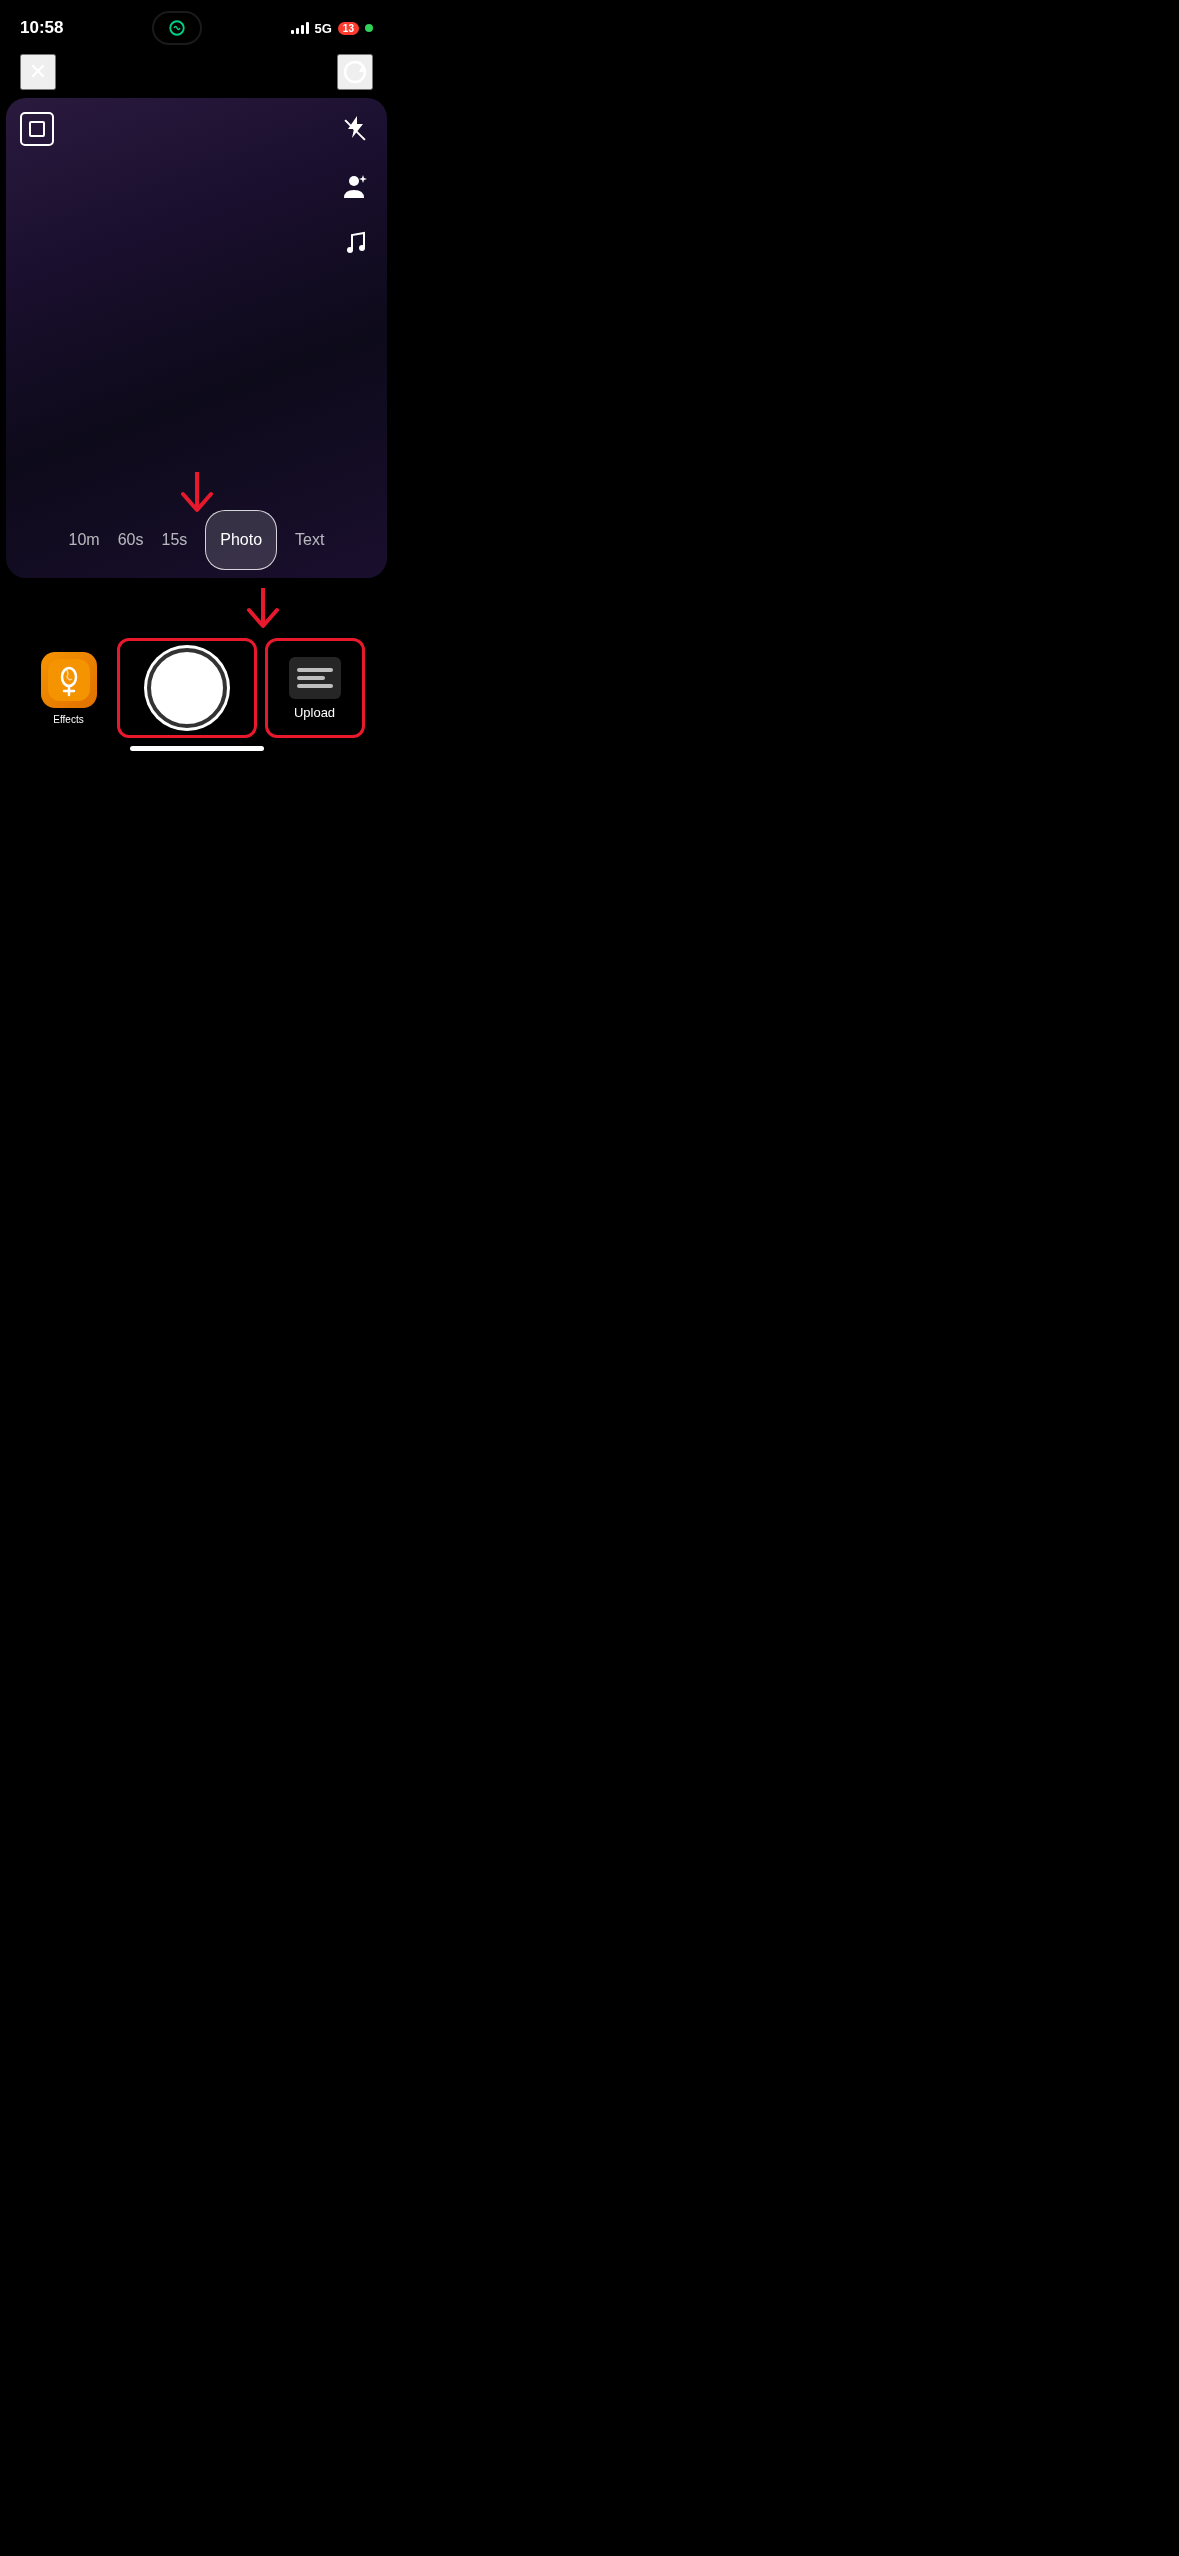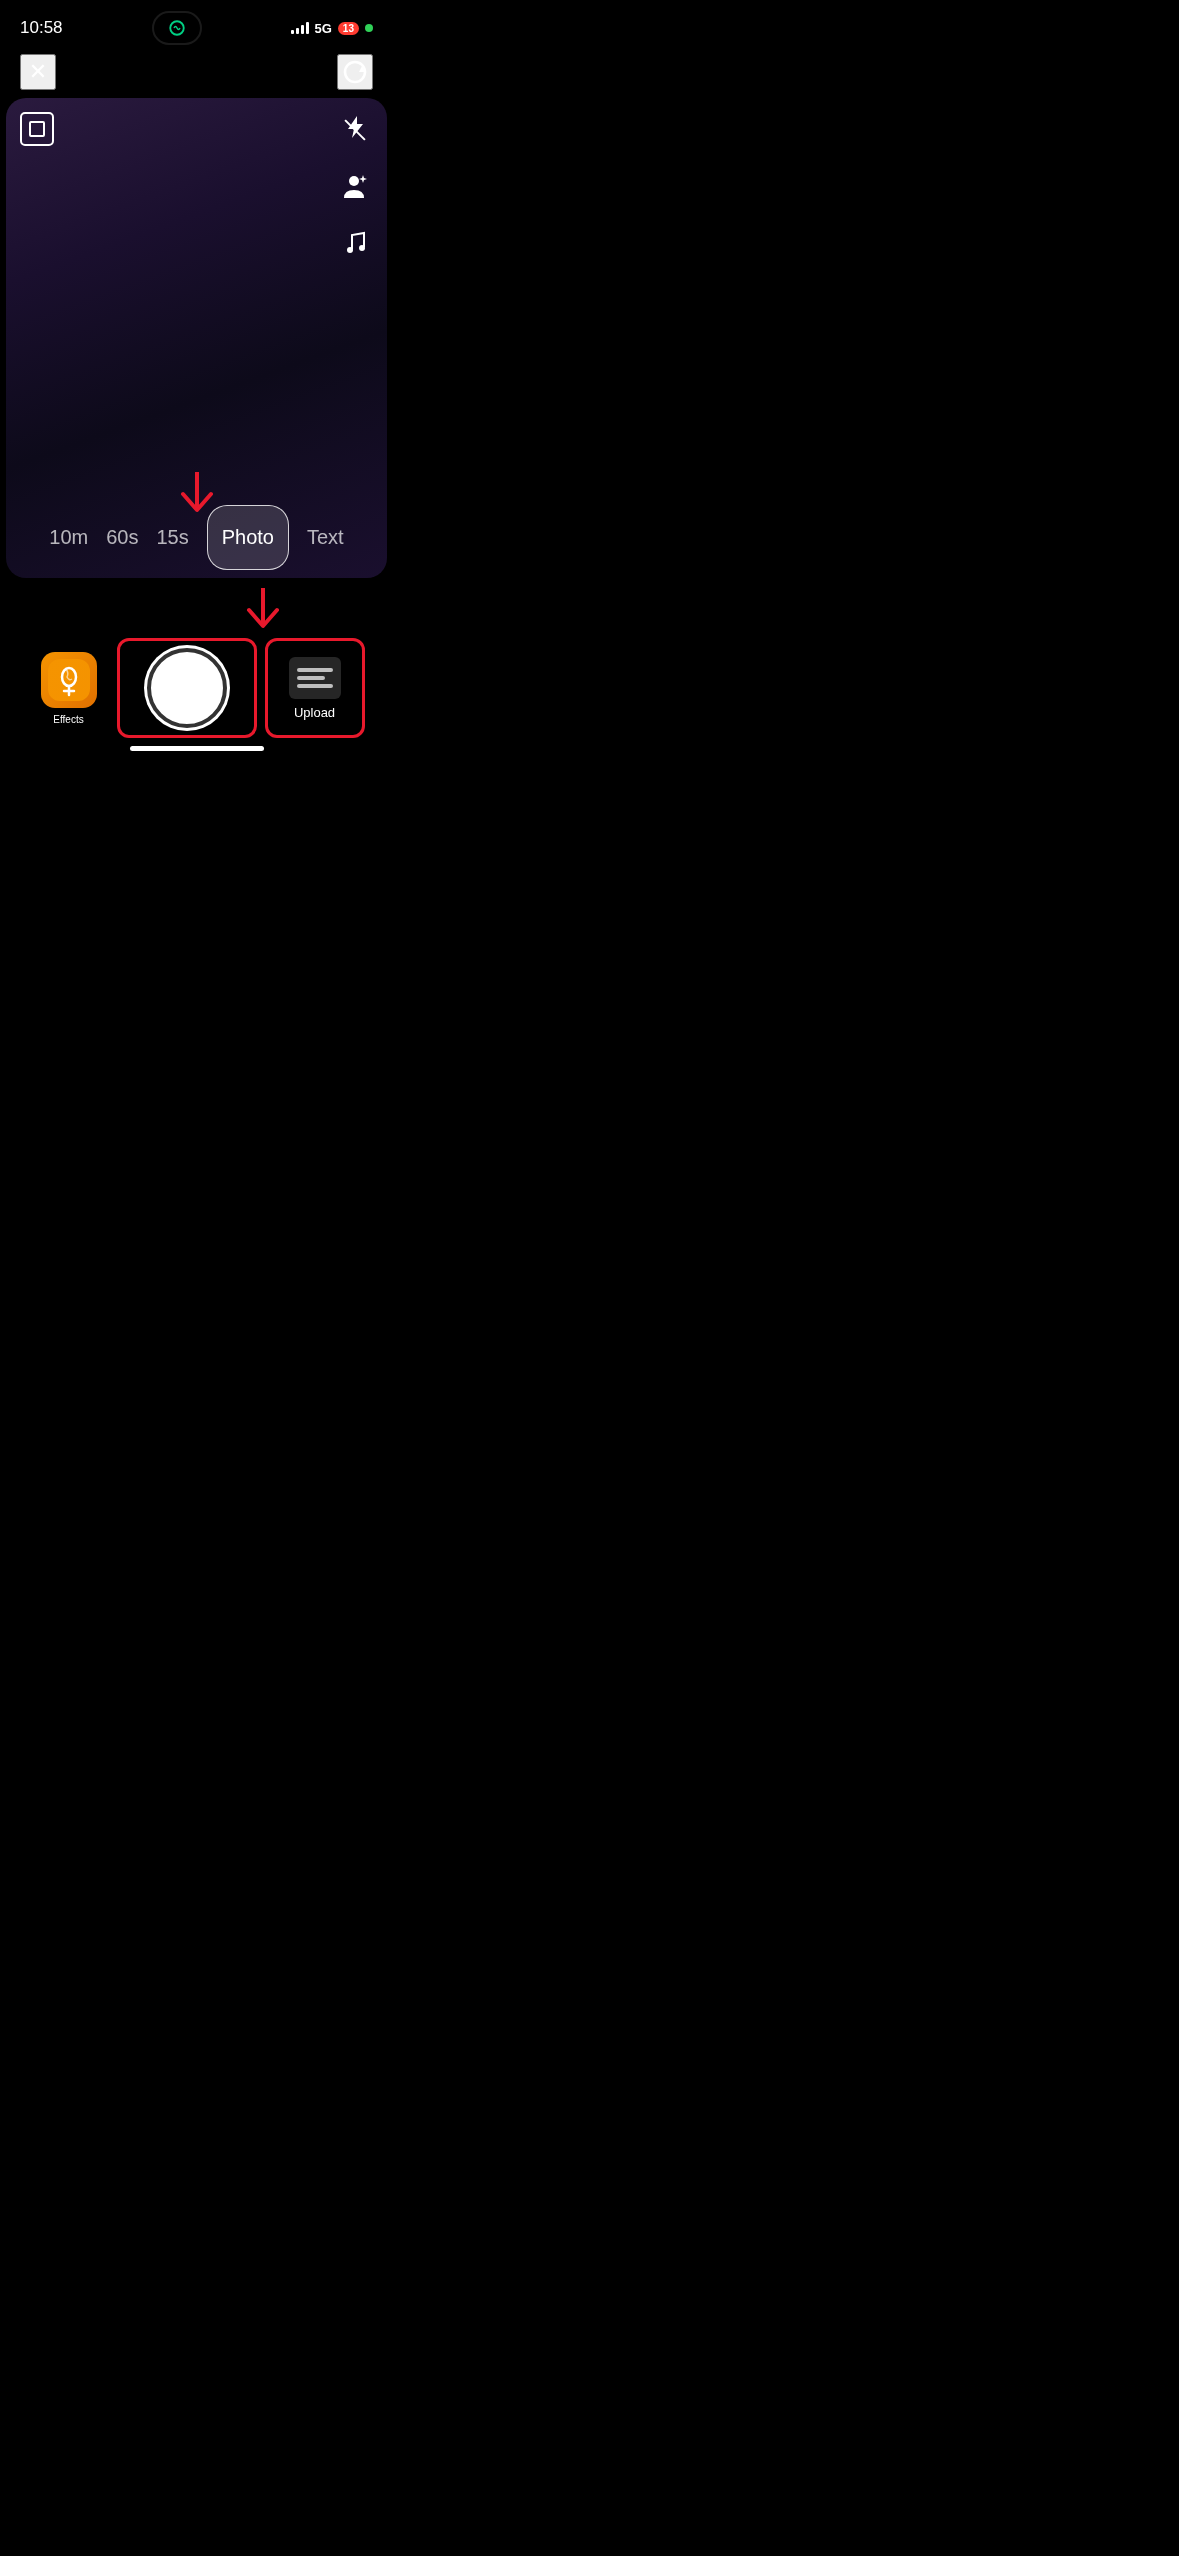--- a/index.html
+++ b/index.html
@@ -19,21 +19,21 @@
       display: flex;
       align-items: center;
       justify-content: space-between;
       padding: 14px 20px 8px;
       height: 50px;
     }
 
     .status-time {
       color: #fff;
       font-size: 17px;
-      font-weight: 400;
+      font-weight: 700;
     }
 
     .status-center {
       display: flex;
       align-items: center;
     }
 
     .dynamic-island {
       background: #000;
       border: 2px solid #1a1a1a;
@@ -213,21 +213,21 @@
       gap: 18px;
       padding: 14px 0 8px;
       position: absolute;
       bottom: 0;
       width: 100%;
       background: transparent;
     }
 
     .duration-item {
       color: rgba(255,255,255,0.7);
-      font-size: 20px;
+      font-size: 16px;
       font-weight: 500;
       cursor: pointer;
     }
 
     .duration-item.active {
       color: #fff;
       background: rgba(255,255,255,0.15);
       border: 1.5px solid rgba(255,255,255,0.8);
       border-radius: 20px;
       padding: 20px 14px;

